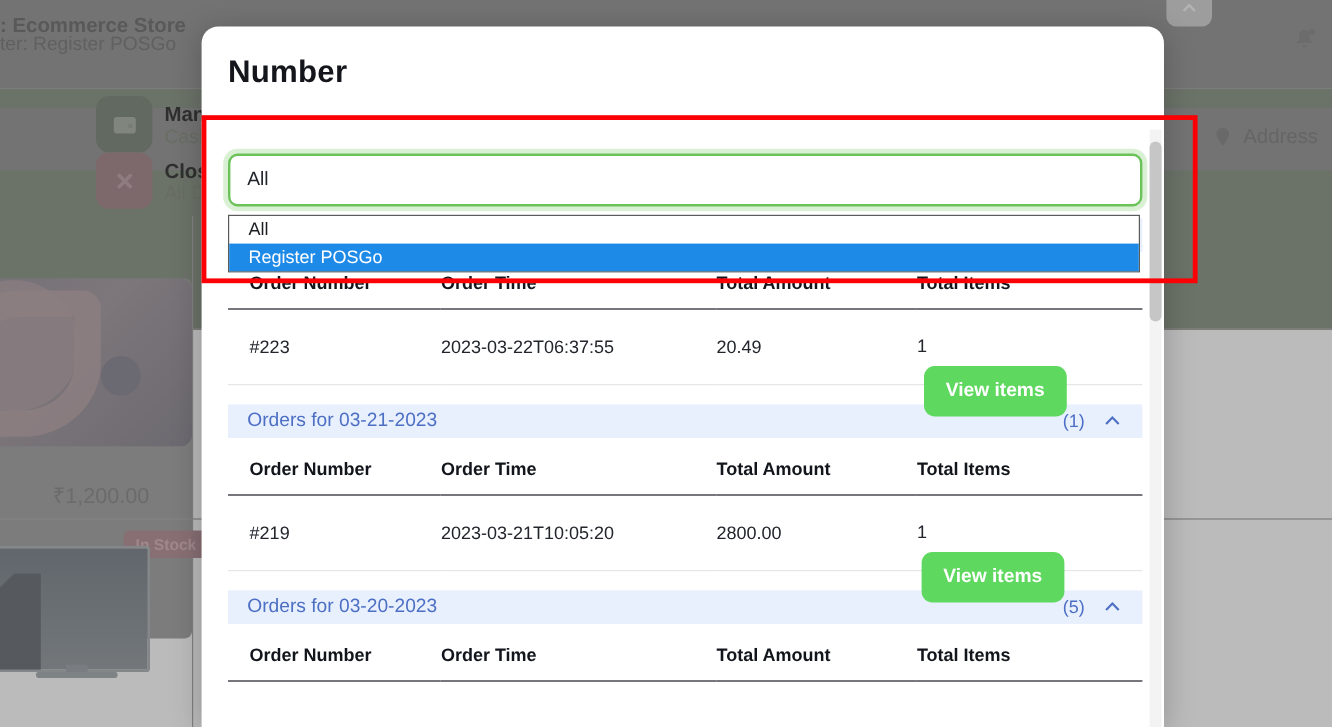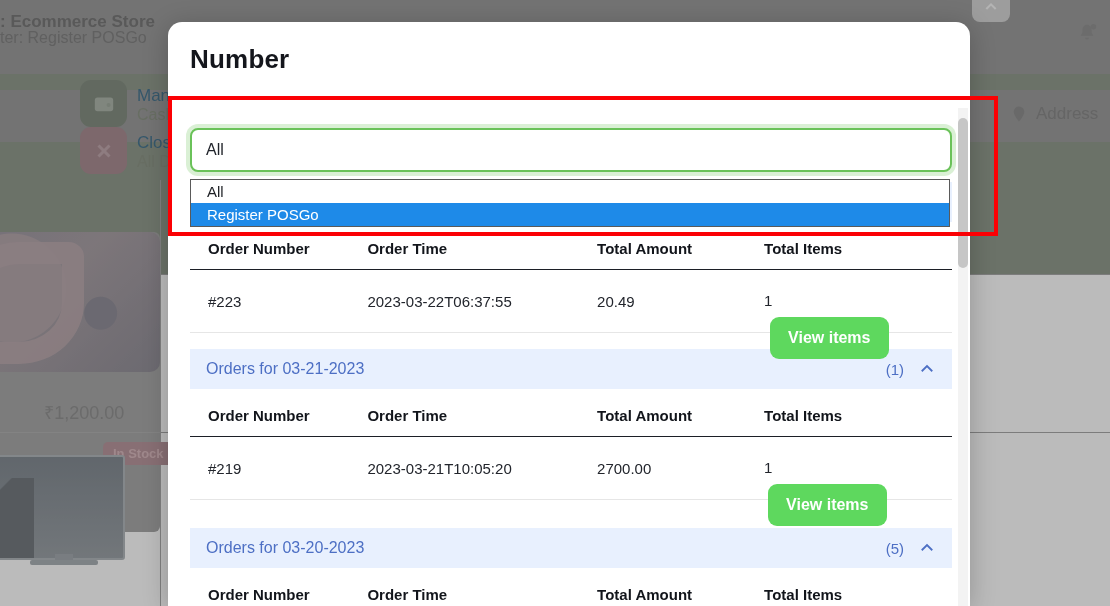--- a/index.html
+++ b/index.html
@@ -57,22 +57,22 @@
 
   .bg-tile {
     position: absolute; width: 47px; height: 47px; border-radius: 11px;
     display: flex; align-items: center; justify-content: center;
   }
   .bg-tile.t1 { left: 80px; top: 80px; background: #5d6b5a; }
   .bg-tile.t2 { left: 80px; top: 127px; background: #8f6870; }
   .bg-tile svg { width: 22px; height: 22px; color: #a7b0a3; opacity: .75; }
   .bg-tile.t2 svg { color: #b99aa0; }
   .bg-tile-title {
-    position: absolute; left: 137px; font-size: 17px; font-weight: normal;
-    color: #0c4a6e; white-space: nowrap;
+    position: absolute; left: 137px; font-size: 17px; font-weight: bold;
+    color: #000000; white-space: nowrap;
   }
   .bg-tile-sub {
     position: absolute; left: 137px; font-size: 16px;
     color: #68735f; white-space: nowrap;
   }
 
   
   .bg-card {
     position: absolute; left: -52px; top: 232px; width: 212px; height: 300px;
     background: #8c8c8c; border-radius: 6px;
@@ -179,21 +179,21 @@
   .dd-opt {
     height: 23px; display: flex; align-items: center;
     padding: 0 16px; font-size: 15px; color: #1d1f24;
     cursor: pointer;
   }
   .dd-opt.selected { background: #1e8ae8; color: #ffffff; }
 
   
   .group-head {
     margin: 10px 22px 0 22px;
-    width: 762px; height: 40px;
+    width: 762px; height: 28px;
     background: #e8f0fe;
     display: flex; align-items: center;
     padding: 0 16px;
     cursor: pointer;
   }
   .group-head .gh-label {
     font-size: 16px; color: #4d6fc4; flex: 1;
   }
   .group-head .gh-count {
     font-size: 15px; color: #4d6fc4; margin-right: 14px;
@@ -376,32 +376,32 @@
               <th class="c-num">Order Number</th>
               <th class="c-time">Order Time</th>
               <th class="c-amt">Total Amount</th>
               <th class="c-items">Total Items</th>
             </tr>
           </thead>
           <tbody>
             <tr>
               <td class="c-num">#219</td>
               <td class="c-time">2023-03-21T10:05:20</td>
-              <td class="c-amt">2700.00</td>
+              <td class="c-amt">2800.00</td>
               <td class="c-items">
                 <span>1</span>
                 <div class="cell-inner">
                   <button class="view-btn" style="left:4px;">View items</button>
                 </div>
               </td>
             </tr>
           </tbody>
         </table>
 
-        <div class="group-head" style="margin-top:28px;">
+        <div class="group-head" style="margin-top:16px;">
           <span class="gh-label">Orders for 03-20-2023</span>
           <span class="gh-count">(5)</span>
           <svg class="gh-chev" viewBox="0 0 24 24" fill="none" stroke="currentColor" stroke-width="2.4">
             <polyline points="5,15 12,8 19,15"></polyline>
           </svg>
         </div>
         <table class="otable">
           <thead>
             <tr>
               <th class="c-num">Order Number</th>

